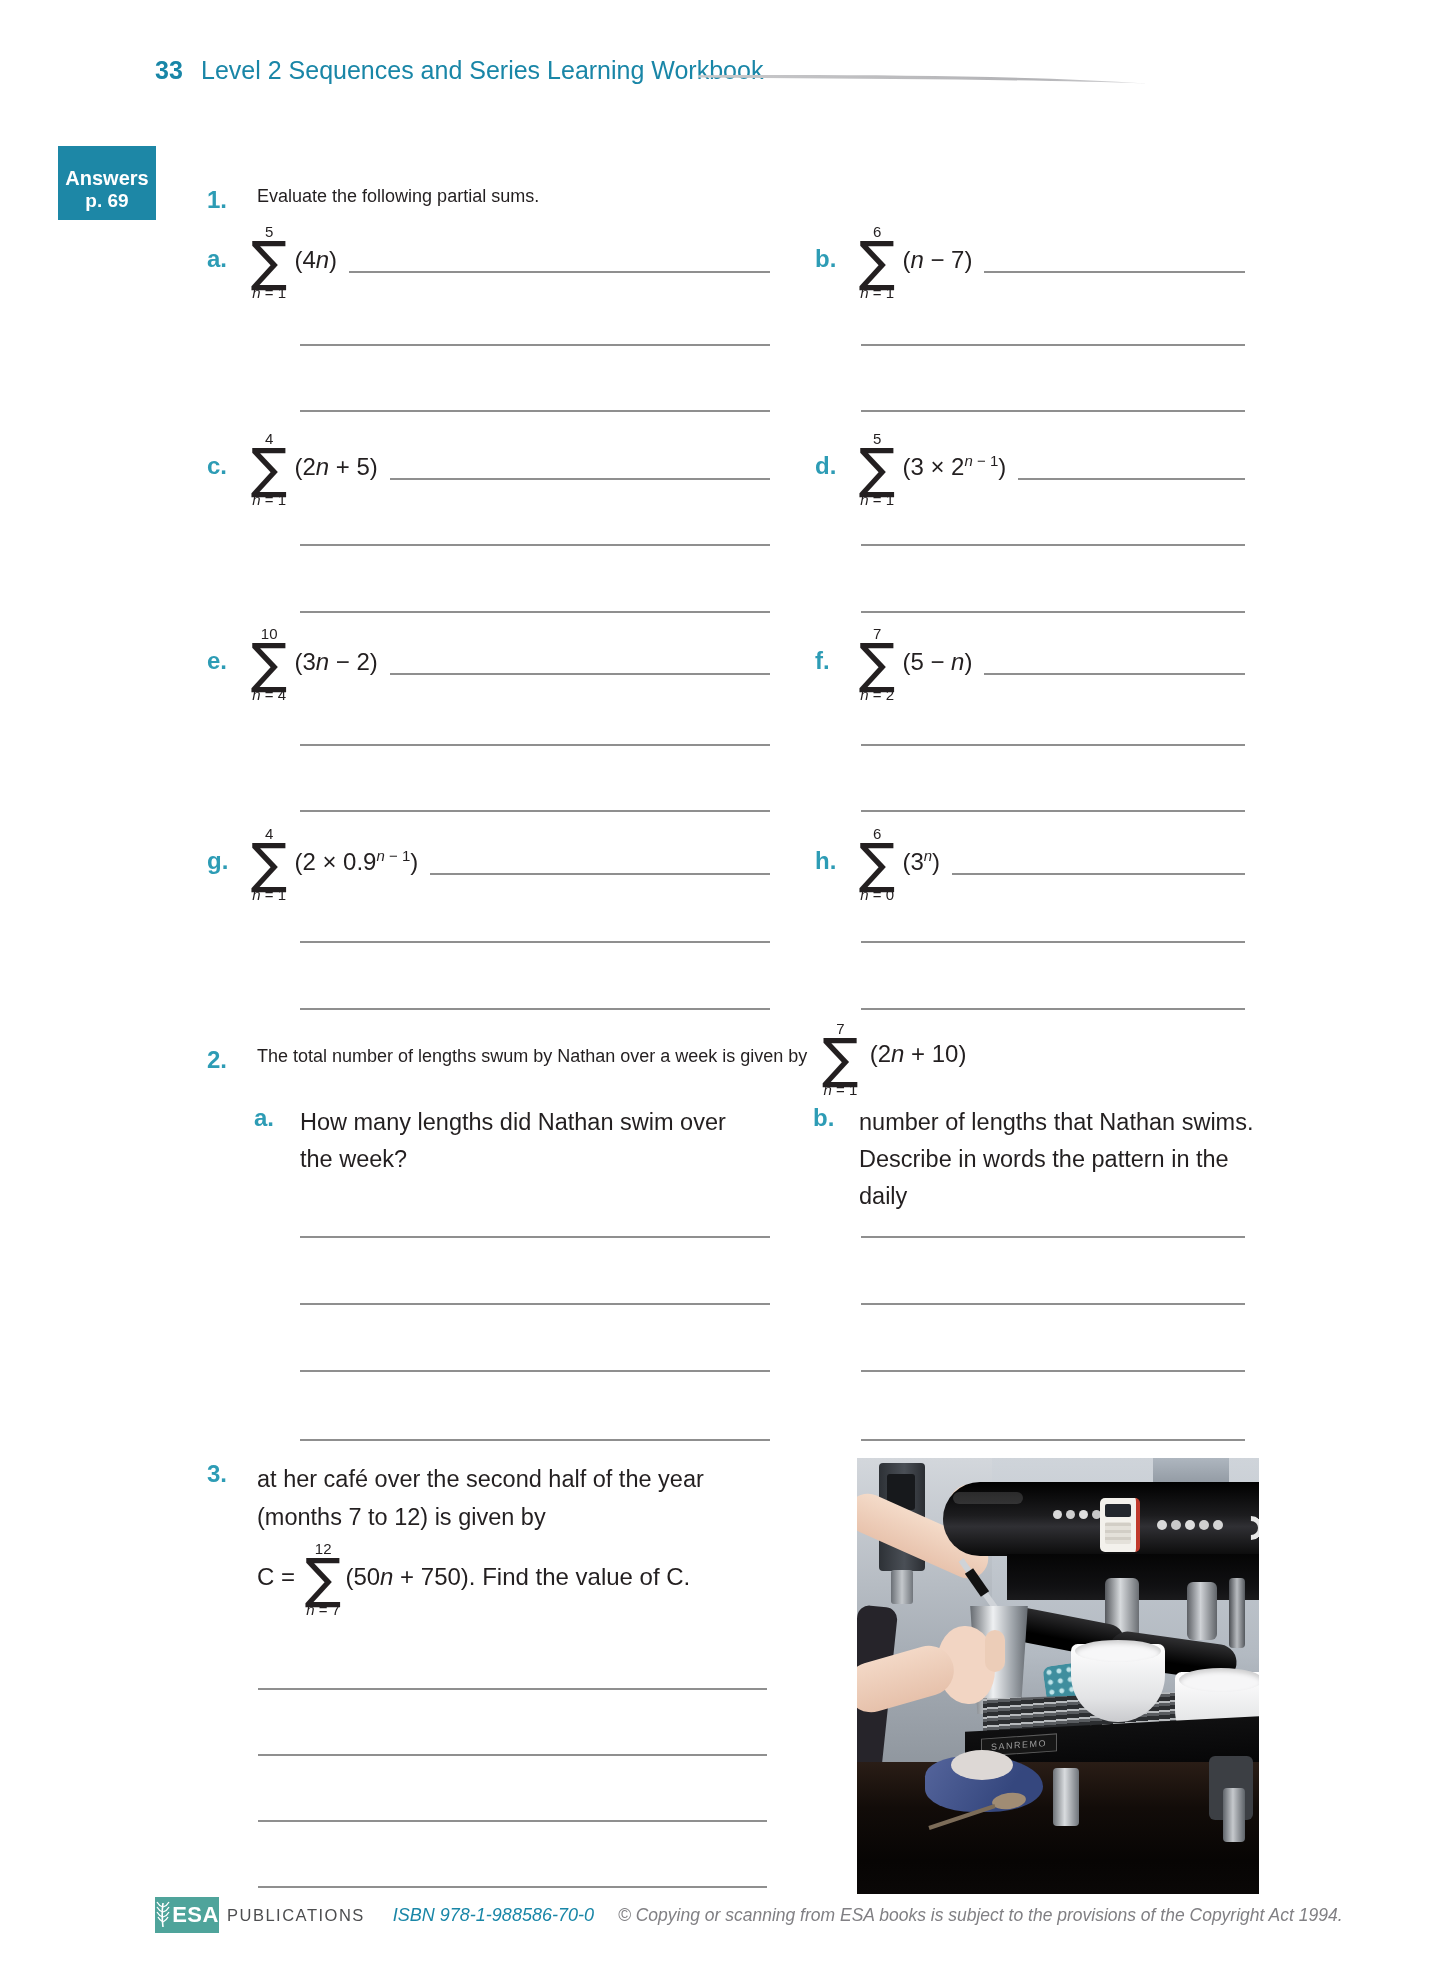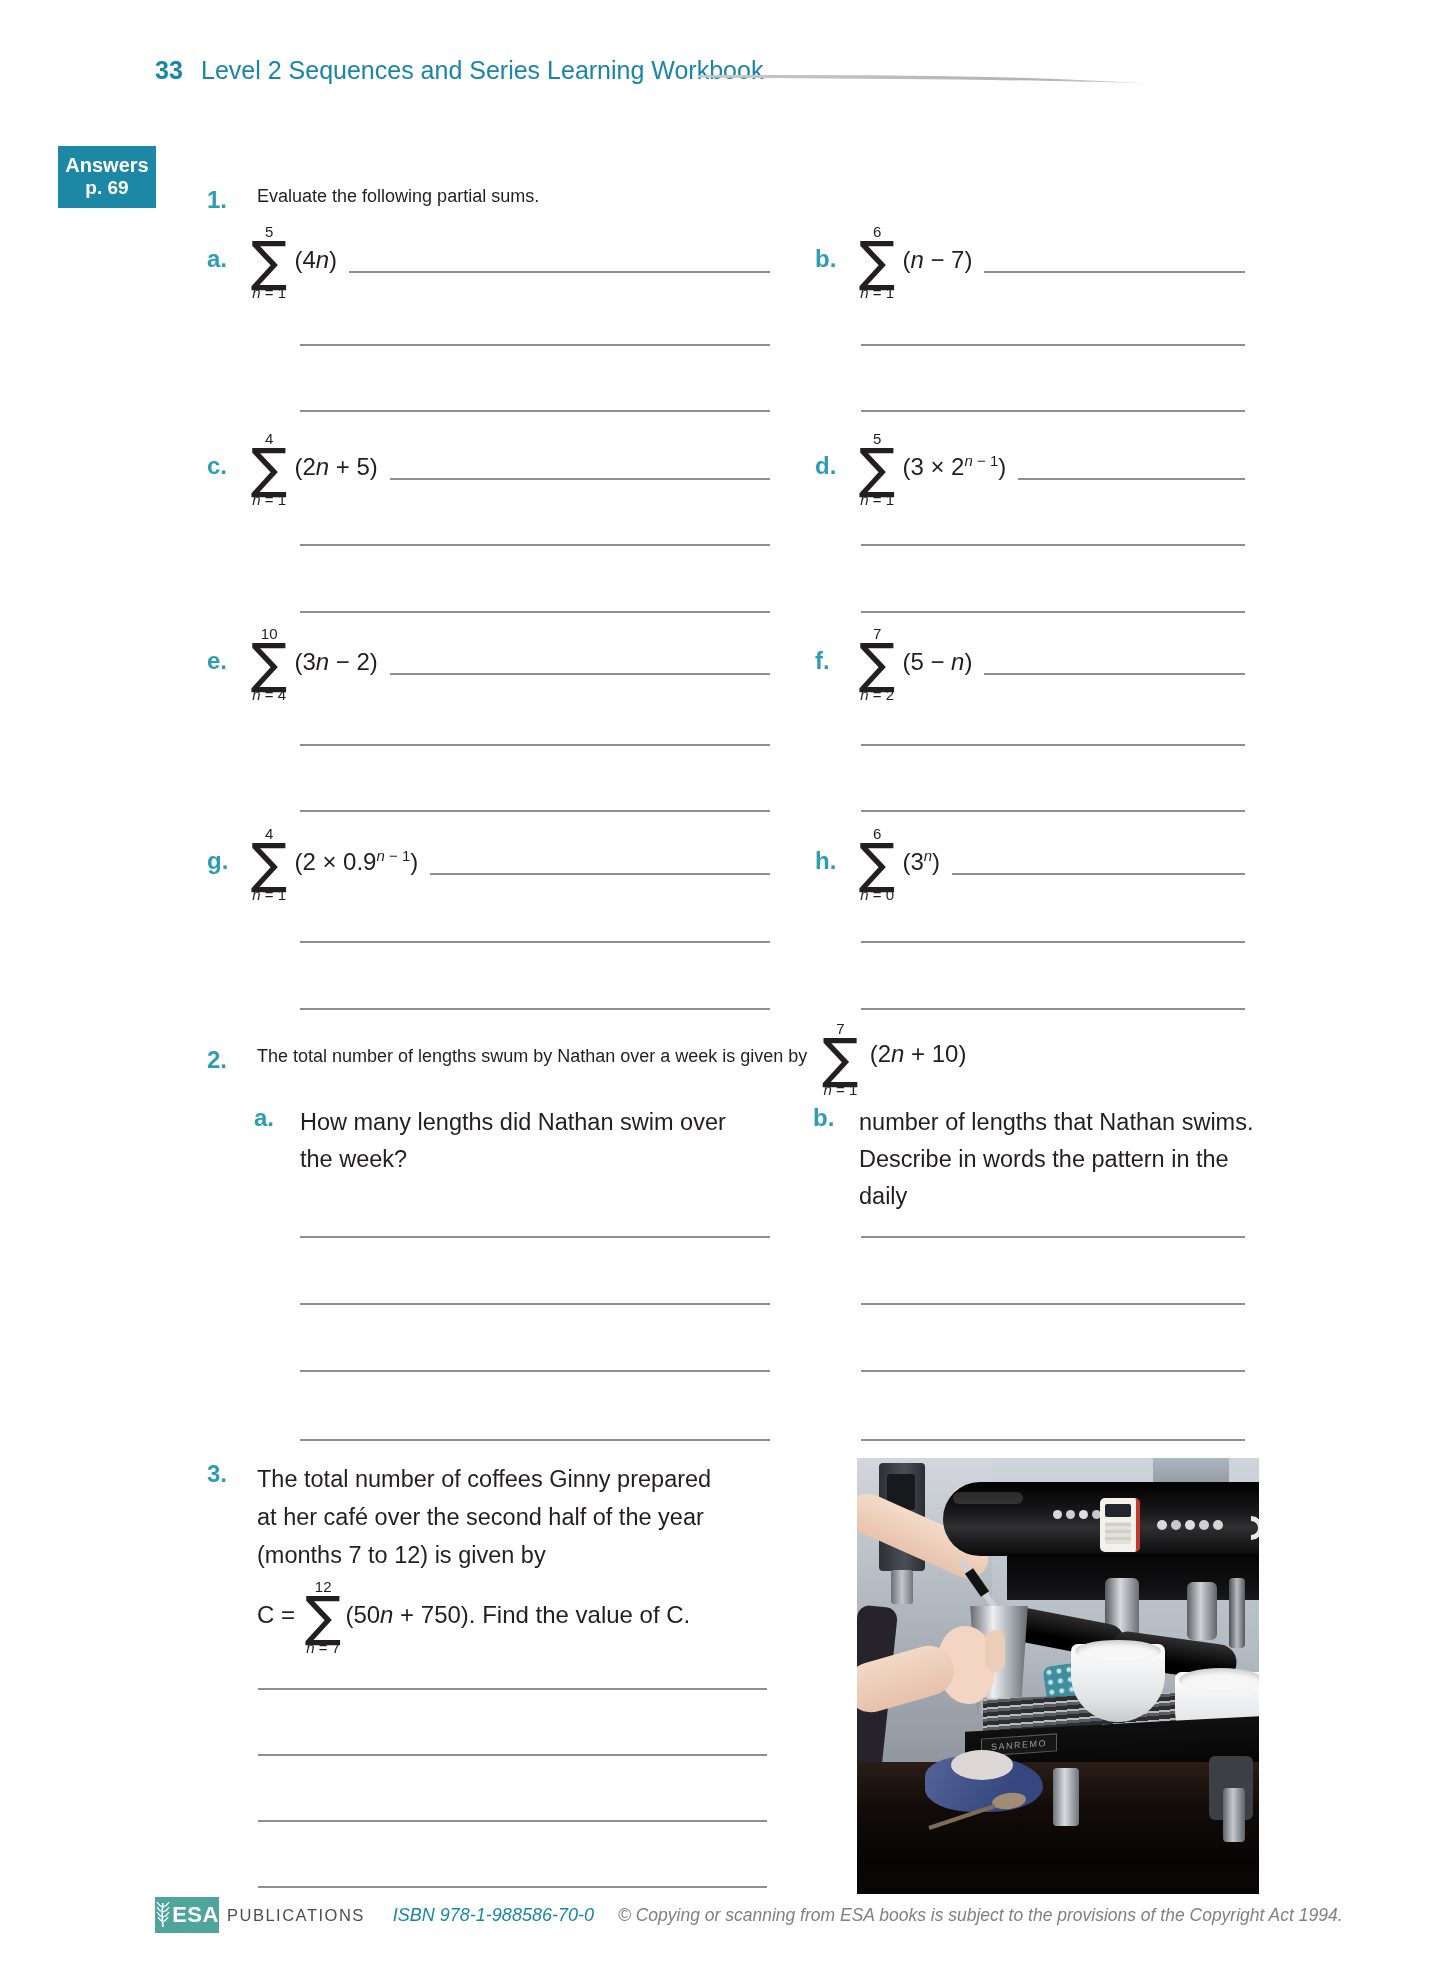--- a/index.html
+++ b/index.html
@@ -14,22 +14,22 @@
     overflow:hidden;
   }
   .abs{position:absolute;}
 
   
   .pagenum{left:155px;top:56px;font-size:25px;font-weight:bold;color:var(--teal);}
   .title{left:201px;top:56px;font-size:25px;color:var(--teal);}
   .swoosh{left:698px;top:70px;}
 
   
-  .badge{left:58px;top:146px;width:98px;height:62px;background:var(--badge);
-    color:#fff;text-align:center;padding-top:7px;line-height:1.2;}
+  .badge{left:58px;top:146px;width:98px;height:74px;background:var(--badge);
+    color:#fff;text-align:center;padding-top:20px;line-height:1.2;}
   .badge .b1{font-weight:bold;font-size:20px;}
   .badge .b2{font-weight:bold;font-size:19px;}
 
   
   .qhead{left:207px;top:186px;display:flex;width:1100px;}
   .qnum{font-weight:bold;font-size:24px;color:var(--teal-num);width:50px;flex:none;}
   .qtext{font-size:18px;color:var(--text);}
 
   
   .part{display:flex;align-items:flex-start;}
@@ -238,21 +238,20 @@
 <div class="ans-line" style="top:1303px;left:861px;width:384px"></div>
 <div class="ans-line" style="top:1370px;left:300px;width:470px"></div>
 <div class="ans-line" style="top:1370px;left:861px;width:384px"></div>
 <div class="ans-line" style="top:1439px;left:300px;width:470px"></div>
 <div class="ans-line" style="top:1439px;left:861px;width:384px"></div>
 
 <div class="abs q3">
   <span class="qnum">3.</span>
   <span>
     <div class="lines">
-      <div>The total number of coffees Ginny prepared</div>
       <div>at her café over the second half of the year</div>
       <div>(months 7 to 12) is given by</div>
     </div>
     <div class="formula">
       <span class="pref">C =</span>
       <span class="sig">
         <span class="sig-top">12</span>
         <span class="sig-sym">∑</span>
         <span class="sig-bot"><span class="m-i">n</span><span> = 7</span></span>
       </span>

